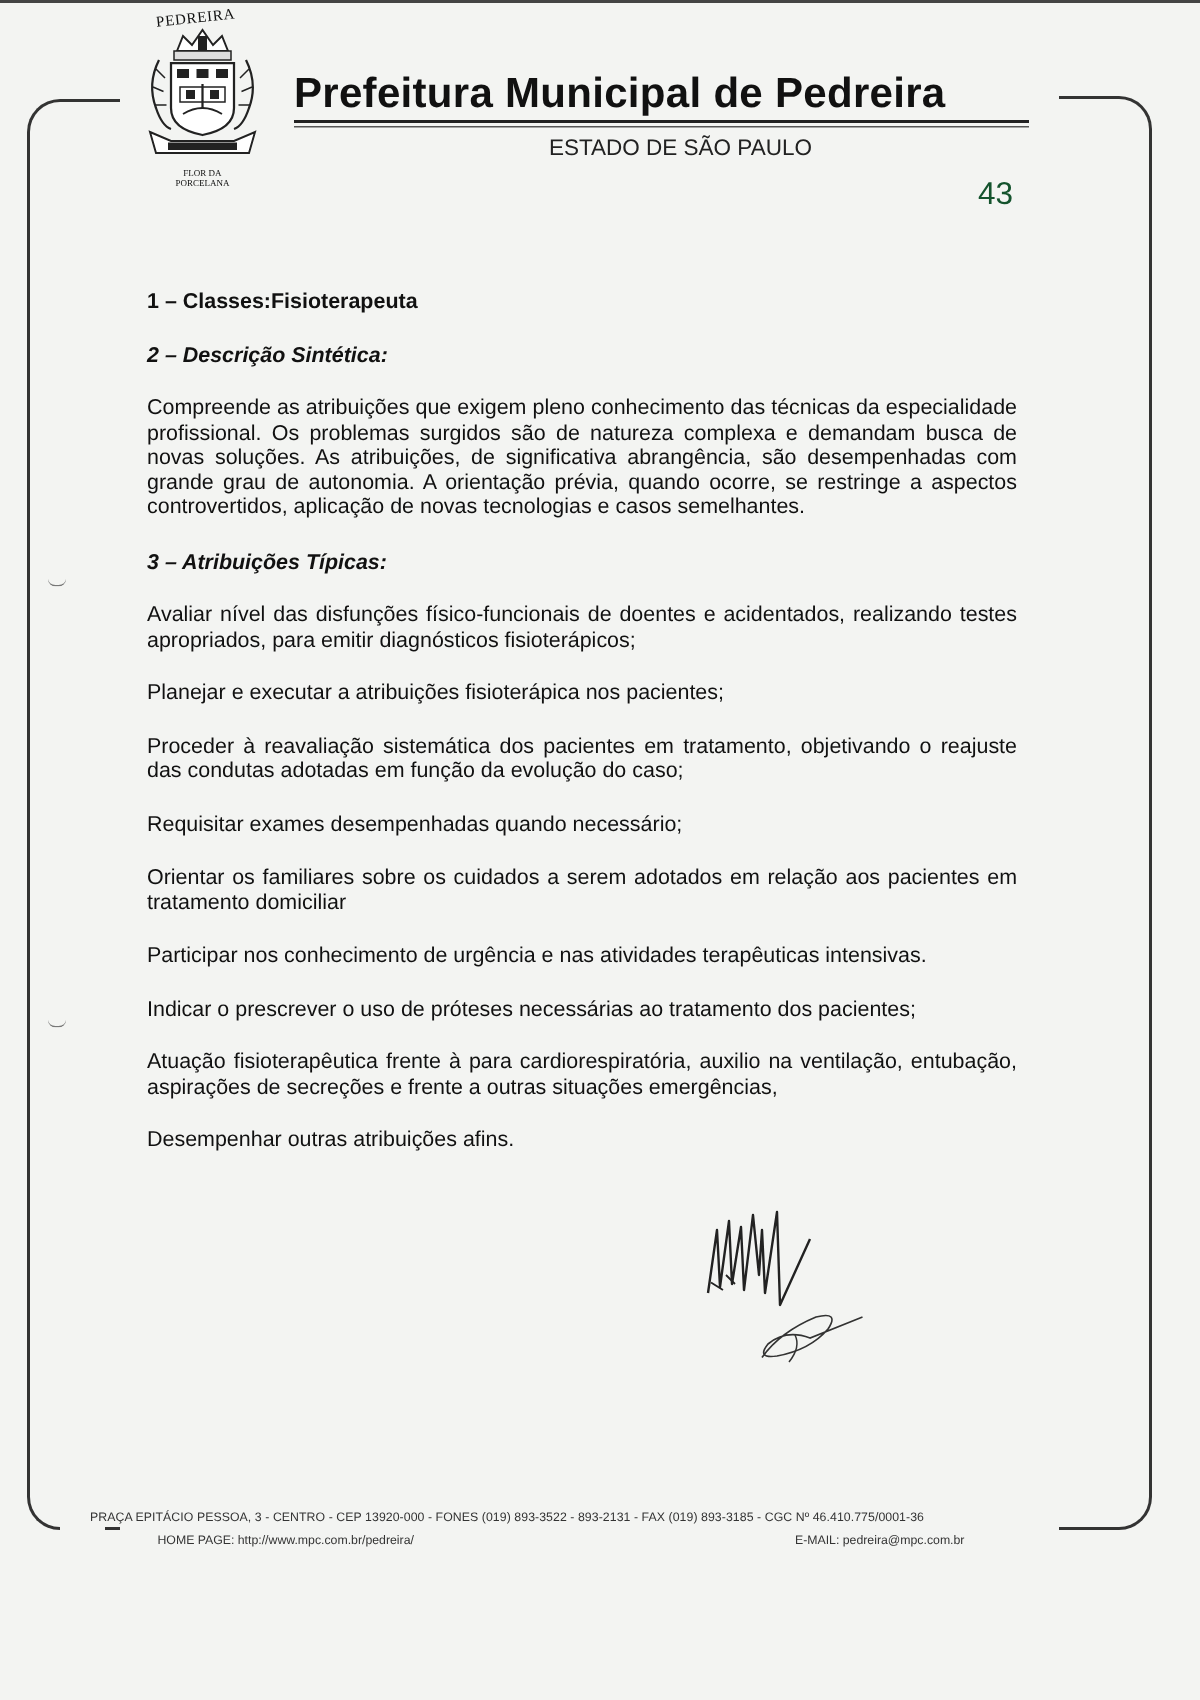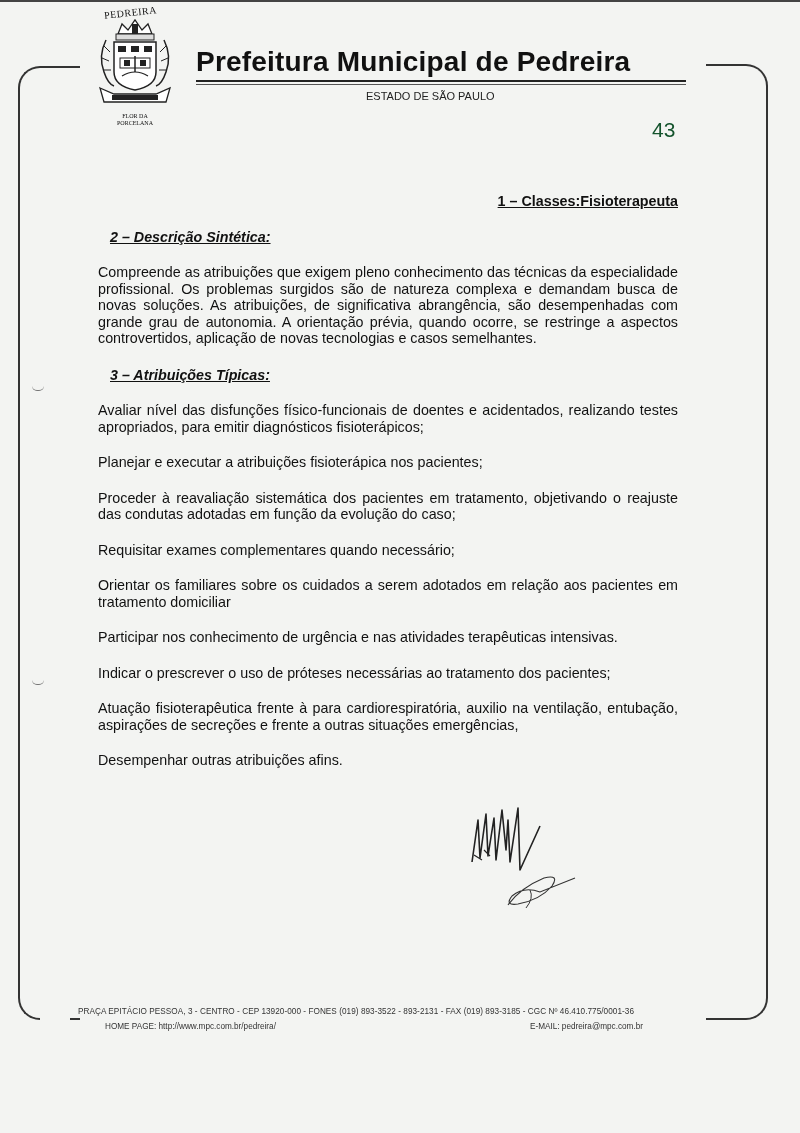--- a/index.html
+++ b/index.html
@@ -24,34 +24,34 @@
     font-size: 10px; letter-spacing: 0.5px; transform: rotate(-6deg); }
   .crest-motto1 { position: absolute; left: 0; top: 107px; width: 86px; text-align: center;
     font-family: "Liberation Serif", serif; font-size: 6px; }
   .crest-motto2 { position: absolute; left: 0; top: 114px; width: 86px; text-align: center;
     font-family: "Liberation Serif", serif; font-size: 6px; }
 
   .title { position: absolute; left: 196px; top: 46px; font-size: 28px; font-weight: bold;
     letter-spacing: 0.2px; color: #111; }
   .title-rule1 { position: absolute; left: 196px; top: 80px; width: 490px; height: 2px; background: #222; }
   .title-rule2 { position: absolute; left: 196px; top: 84px; width: 490px; height: 1px; background: #555; }
-  .subtitle { position: absolute; left: 366px; top: 90px; font-size: 11px; color: #222; }
+  .subtitle { position: absolute; left: 366px; top: 90px; font-size: 15px; color: #222; }
   .page-num { position: absolute; left: 652px; top: 118px; font-size: 21px; color: #14532d; }
 
   .content { position: absolute; left: 98px; top: 193px; width: 580px; font-size: 14.3px; line-height: 16.5px; }
-  .h1 { font-weight: bold; text-decoration: underline; margin: 0 0 19px 0; text-align: right; }
-  .h2 { font-weight: bold; font-style: italic; text-decoration: underline; margin: 0 0 19px 12px; }
+  .h1 { font-weight: bold; margin: 0 0 19px 0; }
+  .h2 { font-weight: bold; font-style: italic; margin: 0 0 19px 0; }
   .para { text-align: justify; margin: 0 0 20px 0; }
   .item { text-align: justify; margin: 0 0 19px 0; }
 
   .mark { position: absolute; width: 12px; height: 4px; border-bottom: 1px solid #777; border-radius: 0 0 8px 8px; }
 
   .signature { position: absolute; left: 460px; top: 800px; width: 140px; height: 115px; }
 
-  .footer1 { position: absolute; left: 78px; top: 1007px; font-size: 8.2px; color: #333; letter-spacing: 0.05px; white-space: nowrap; }
+  .footer1 { position: absolute; left: 60px; top: 1007px; font-size: 8.2px; color: #333; letter-spacing: 0.05px; white-space: nowrap; }
   .footer2 { position: absolute; left: 105px; top: 1022px; font-size: 8.2px; color: #333; white-space: nowrap; }
   .footer3 { position: absolute; left: 530px; top: 1022px; font-size: 8.2px; color: #333; white-space: nowrap; }
 </style>
 </head>
 <body>
 
 <div class="topbar"></div>
 
 <div class="frame-left"></div>
 <div class="frame-right"></div>
@@ -94,21 +94,21 @@
 <div class="page-num">43</div>
 
 <div class="content">
   <div class="h1">1 – Classes:Fisioterapeuta</div>
   <div class="h2">2 – Descrição Sintética:</div>
   <div class="para">Compreende as atribuições que exigem pleno conhecimento das técnicas da especialidade profissional. Os problemas surgidos são de natureza complexa e demandam busca de novas soluções. As atribuições, de significativa abrangência, são desempenhadas com grande grau de autonomia. A orientação prévia, quando ocorre, se restringe a aspectos controvertidos, aplicação de novas tecnologias e casos semelhantes.</div>
   <div class="h2">3 – Atribuições Típicas:</div>
   <div class="item">Avaliar nível das disfunções físico-funcionais de doentes e acidentados, realizando testes apropriados, para emitir diagnósticos fisioterápicos;</div>
   <div class="item">Planejar e executar a atribuições fisioterápica nos pacientes;</div>
   <div class="item">Proceder à reavaliação sistemática dos pacientes em tratamento, objetivando o reajuste das condutas adotadas em função da evolução do caso;</div>
-  <div class="item">Requisitar exames complementares quando necessário;</div>
+  <div class="item">Requisitar exames desempenhadas quando necessário;</div>
   <div class="item">Orientar os familiares sobre os cuidados a serem adotados em relação aos pacientes em tratamento domiciliar</div>
   <div class="item">Participar nos conhecimento de urgência e nas atividades terapêuticas intensivas.</div>
   <div class="item">Indicar o prescrever o uso de próteses necessárias ao tratamento dos pacientes;</div>
   <div class="item">Atuação fisioterapêutica frente à para cardiorespiratória, auxilio na ventilação, entubação, aspirações de secreções e frente a outras situações emergências,</div>
   <div class="item">Desempenhar outras atribuições afins.</div>
 </div>
 
 <div class="mark" style="left:32px; top:386px;"></div>
 <div class="mark" style="left:32px; top:680px;"></div>
 

